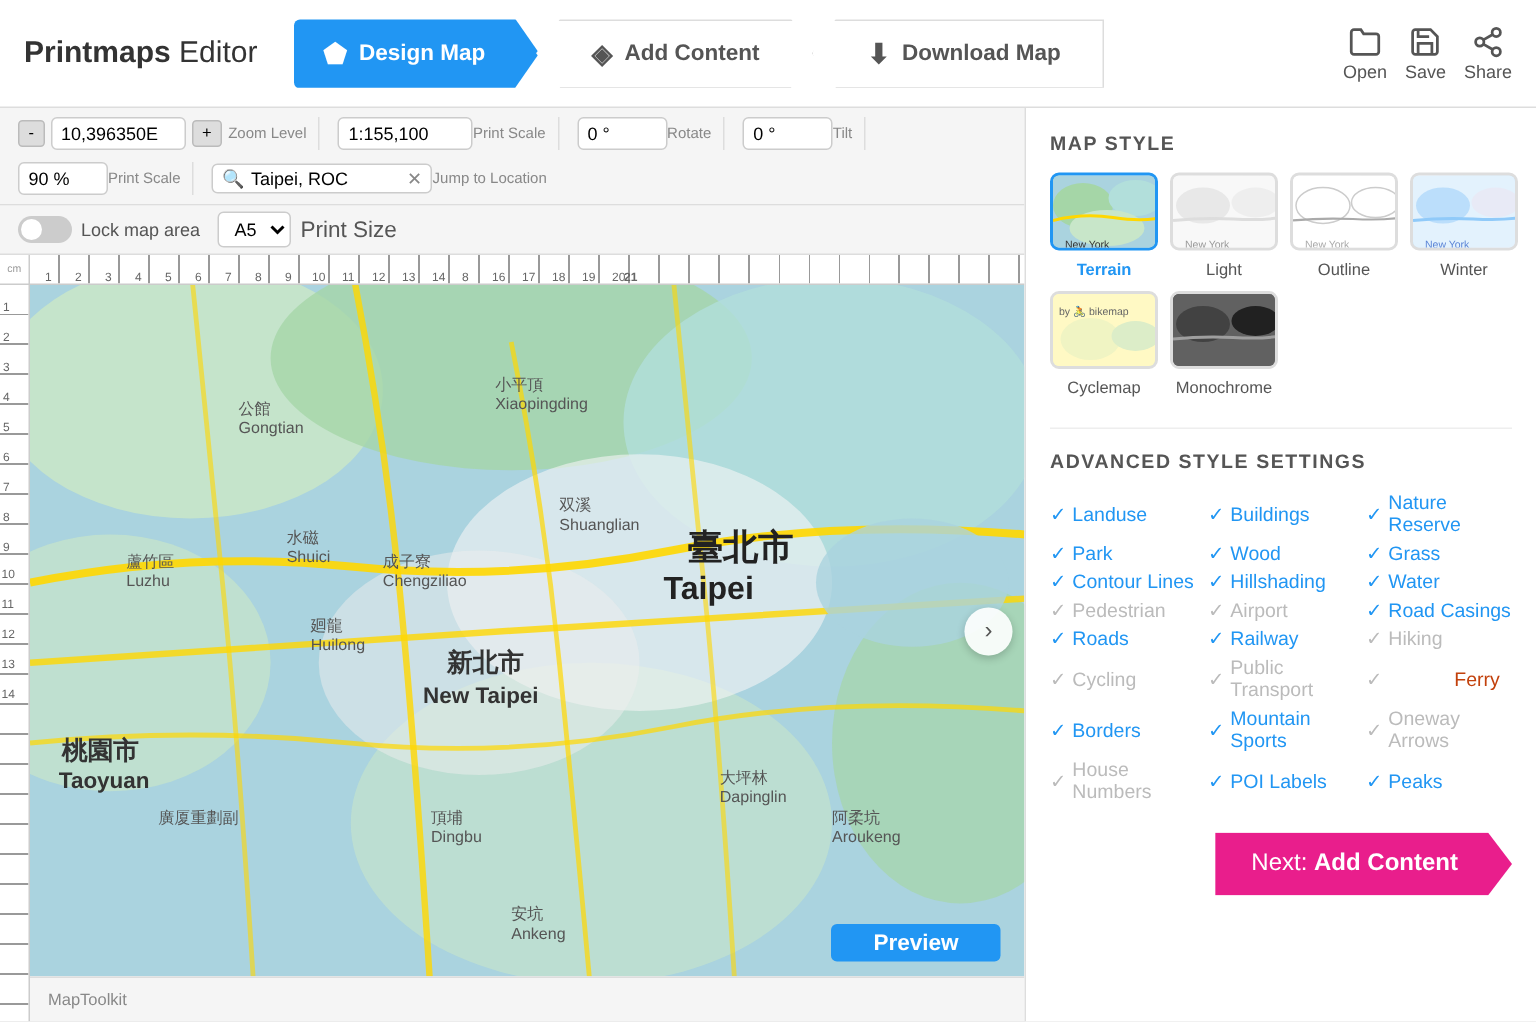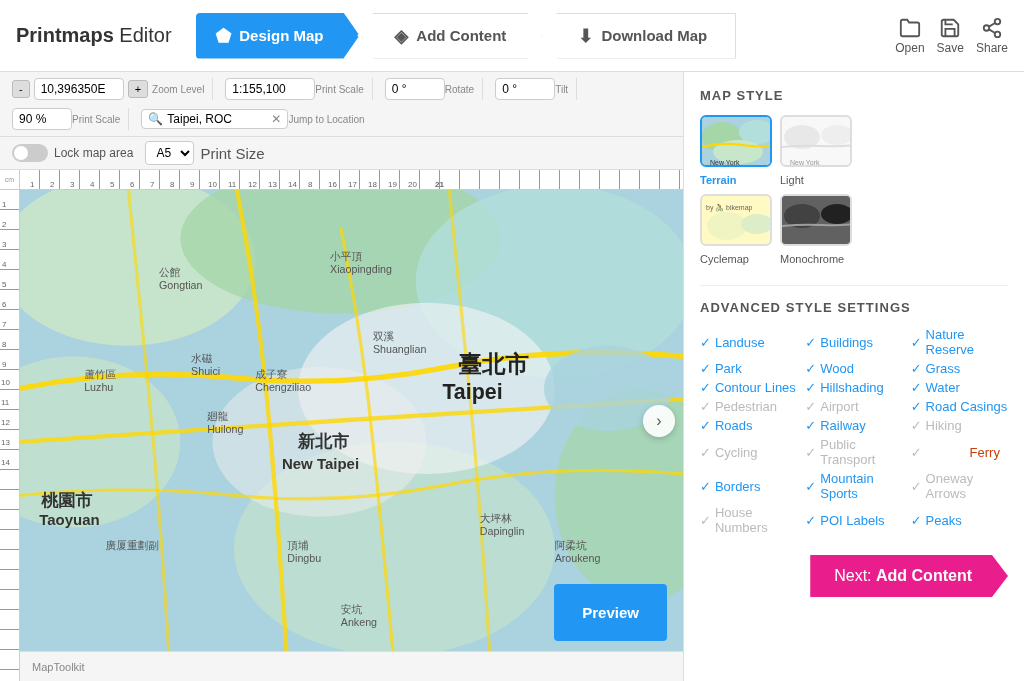--- a/index.html
+++ b/index.html
@@ -43,21 +43,21 @@
     .ruler-top { position: absolute; top: 0; left: 20px; right: 0; height: 20px; background: #fff; border-bottom: 1px solid #ccc; overflow: hidden; }
     .ruler-left { position: absolute; top: 20px; left: 0; width: 20px; bottom: 0; background: #fff; border-right: 1px solid #ccc; overflow: hidden; }
     .ruler-corner { position: absolute; top: 0; left: 0; width: 20px; height: 20px; background: #fff; border-right: 1px solid #ccc; border-bottom: 1px solid #ccc; font-size: 7px; color: #999; display: flex; align-items: center; justify-content: center; }
     .map-content { position: absolute; top: 20px; left: 20px; right: 0; bottom: 30px; overflow: hidden; }
 
     .nav-arrow { position: absolute; right: 16px; top: 50%; transform: translateY(-50%); width: 32px; height: 32px; background: rgba(255,255,255,0.9); border-radius: 50%; display: flex; align-items: center; justify-content: center; cursor: pointer; box-shadow: 0 2px 6px rgba(0,0,0,0.2); font-size: 16px; color: #555; z-index: 10; }
 
     
     .right-panel { width: 341px; background: #fff; border-left: 1px solid #ddd; overflow-y: auto; padding: 16px; }
     .section-title { font-size: 13px; font-weight: 700; color: #555; letter-spacing: 0.08em; margin-bottom: 12px; }
-    .style-item { display: flex; flex-direction: column; gap: 4px; cursor: pointer; }
+    .style-item { display: flex; flex-direction: column; align-items: center; gap: 4px; cursor: pointer; }
     .style-thumb { width: 72px; height: 56px; border-radius: 6px; border: 2px solid transparent; overflow: hidden; position: relative; }
     .style-thumb.selected { border-color: #2196f3; }
     .style-label { font-size: 11px; color: #555; }
     .style-label.selected { color: #2196f3; font-weight: 600; }
 
     
     .thumb-terrain { background: linear-gradient(135deg, #c8e6c9, #aad3df, #dcedc8); }
     .thumb-light { background: linear-gradient(135deg, #f5f5f5, #e0e0e0, #eeeeee); }
     .thumb-outline { background: linear-gradient(135deg, #fafafa, #e8e8e8, #f5f5f5); }
     .thumb-winter { background: linear-gradient(135deg, #e3f2fd, #bbdefb, #e8eaf6); }
@@ -210,21 +210,21 @@
             <span style="font-size:8px;color:#666;position:absolute;left:208px;">11</span>
             <span style="font-size:8px;color:#666;position:absolute;left:228px;">12</span>
             <span style="font-size:8px;color:#666;position:absolute;left:248px;">13</span>
             <span style="font-size:8px;color:#666;position:absolute;left:268px;">14</span>
             <span style="font-size:8px;color:#666;position:absolute;left:288px;">8</span>
             <span style="font-size:8px;color:#666;position:absolute;left:308px;">16</span>
             <span style="font-size:8px;color:#666;position:absolute;left:328px;">17</span>
             <span style="font-size:8px;color:#666;position:absolute;left:348px;">18</span>
             <span style="font-size:8px;color:#666;position:absolute;left:368px;">19</span>
             <span style="font-size:8px;color:#666;position:absolute;left:388px;">20</span>
-            <span style="font-size:8px;color:#666;position:absolute;left:415px;font-weight:bold;">21</span>
+            <span style="font-size:8px;color:#666;position:absolute;left:396px;font-weight:bold;">21</span>
           </div>
         </div>
       </div>
 
       <div class="ruler-left">
         <div style="position:absolute;top:0;left:0;right:0;bottom:0;background:repeating-linear-gradient(180deg,transparent,transparent 19px,#999 19px,#999 20px);"></div>
         <span style="font-size:8px;color:#666;position:absolute;top:10px;left:2px;">1</span>
         <span style="font-size:8px;color:#666;position:absolute;top:30px;left:2px;">2</span>
         <span style="font-size:8px;color:#666;position:absolute;top:50px;left:2px;">3</span>
         <span style="font-size:8px;color:#666;position:absolute;top:70px;left:2px;">4</span>
@@ -299,21 +299,21 @@
         </svg>
 
         
         <div class="nav-arrow" style="position:absolute;right:8px;top:50%;transform:translateY(-50%);">›</div>
       </div>
 
       <div style="position:absolute;bottom:0;left:20px;right:0;height:30px;background:#f5f5f5;border-top:1px solid #ddd;display:flex;align-items:center;padding:0 12px;font-size:11px;color:#888;">
         <span>MapToolkit</span>
       </div>
 
-      <button class="preview-fixed" style="position:absolute;bottom:40px;right:16px;z-index:20;background:#2196f3;color:#fff;border:none;padding:20px 28px;border-radius:4px;font-size:15px;font-weight:600;cursor:pointer;">Preview</button>
+      <button class="preview-fixed" style="position:absolute;bottom:40px;right:16px;z-index:20;background:#2196f3;color:#fff;border:none;padding:4px 28px;border-radius:4px;font-size:15px;font-weight:600;cursor:pointer;">Preview</button>
     </div>
   </div>
 
   <div class="right-panel">
 
     <div>
       <div class="section-title">MAP STYLE</div>
 
       <div style="display:grid;grid-template-columns:repeat(4,1fr);gap:8px;margin-bottom:8px;">
         <div class="style-item">
@@ -334,20 +334,44 @@
             <svg width="72" height="52" viewBox="0 0 72 52">
                 <rect width="72" height="52" fill="#f8f8f8"></rect>
                 <ellipse cx="20" cy="20" rx="18" ry="12" fill="#e8e8e8"></ellipse>
                 <ellipse cx="55" cy="18" rx="16" ry="10" fill="#eeeeee"></ellipse>
                 <path d="M0,30 Q20,28 40,29 Q60,30 72,28" stroke="#ddd" stroke-width="2" fill="none"></path>
                 <text x="8" y="48" font-family="sans-serif" font-size="7" fill="#999">New York</text>
               </svg>
           </div>
           <span class="style-label" style="font-size:11px;margin-top:3px;color:#555;">Light</span>
         </div>
+        <div class="style-item">
+          <div class="style-thumb thumb-outline" style="width:72px;height:52px;border-radius:6px;border:2px solid #ddd;overflow:hidden;">
+            <svg width="72" height="52" viewBox="0 0 72 52">
+                <rect width="72" height="52" fill="#fff"></rect>
+                <ellipse cx="20" cy="20" rx="18" ry="12" fill="none" stroke="#ccc" stroke-width="1"></ellipse>
+                <ellipse cx="55" cy="18" rx="16" ry="10" fill="none" stroke="#ccc" stroke-width="1"></ellipse>
+                <path d="M0,30 Q20,28 40,29 Q60,30 72,28" stroke="#aaa" stroke-width="1.5" fill="none"></path>
+                <text x="8" y="48" font-family="sans-serif" font-size="7" fill="#aaa">New York</text>
+              </svg>
+          </div>
+          <span class="style-label" style="font-size:11px;margin-top:3px;color:#555;">Outline</span>
+        </div>
+        <div class="style-item">
+          <div class="style-thumb thumb-winter" style="width:72px;height:52px;border-radius:6px;border:2px solid #ddd;overflow:hidden;">
+            <svg width="72" height="52" viewBox="0 0 72 52">
+                <rect width="72" height="52" fill="#e3f2fd"></rect>
+                <ellipse cx="20" cy="20" rx="18" ry="12" fill="#bbdefb"></ellipse>
+                <ellipse cx="55" cy="18" rx="16" ry="10" fill="#e8eaf6"></ellipse>
+                <path d="M0,30 Q20,28 40,29 Q60,30 72,28" stroke="#90caf9" stroke-width="2" fill="none"></path>
+                <text x="8" y="48" font-family="sans-serif" font-size="7" fill="#5c85d6">New York</text>
+              </svg>
+          </div>
+          <span class="style-label" style="font-size:11px;margin-top:3px;color:#555;">Winter</span>
+        </div>
       </div>
 
       <div style="display:grid;grid-template-columns:repeat(4,1fr);gap:8px;margin-bottom:20px;">
         <div class="style-item">
           <div class="style-thumb thumb-cyclemap" style="width:72px;height:52px;border-radius:6px;border:2px solid #ddd;overflow:hidden;">
             <svg width="72" height="52" viewBox="0 0 72 52">
                 <rect width="72" height="52" fill="#fff9c4"></rect>
                 <text x="4" y="14" font-family="sans-serif" font-size="7" fill="#666">by 🚴 bikemap</text>
                 <ellipse cx="25" cy="30" rx="20" ry="14" fill="#f0f4c3"></ellipse>
                 <ellipse cx="55" cy="28" rx="16" ry="10" fill="#dcedc8"></ellipse>

